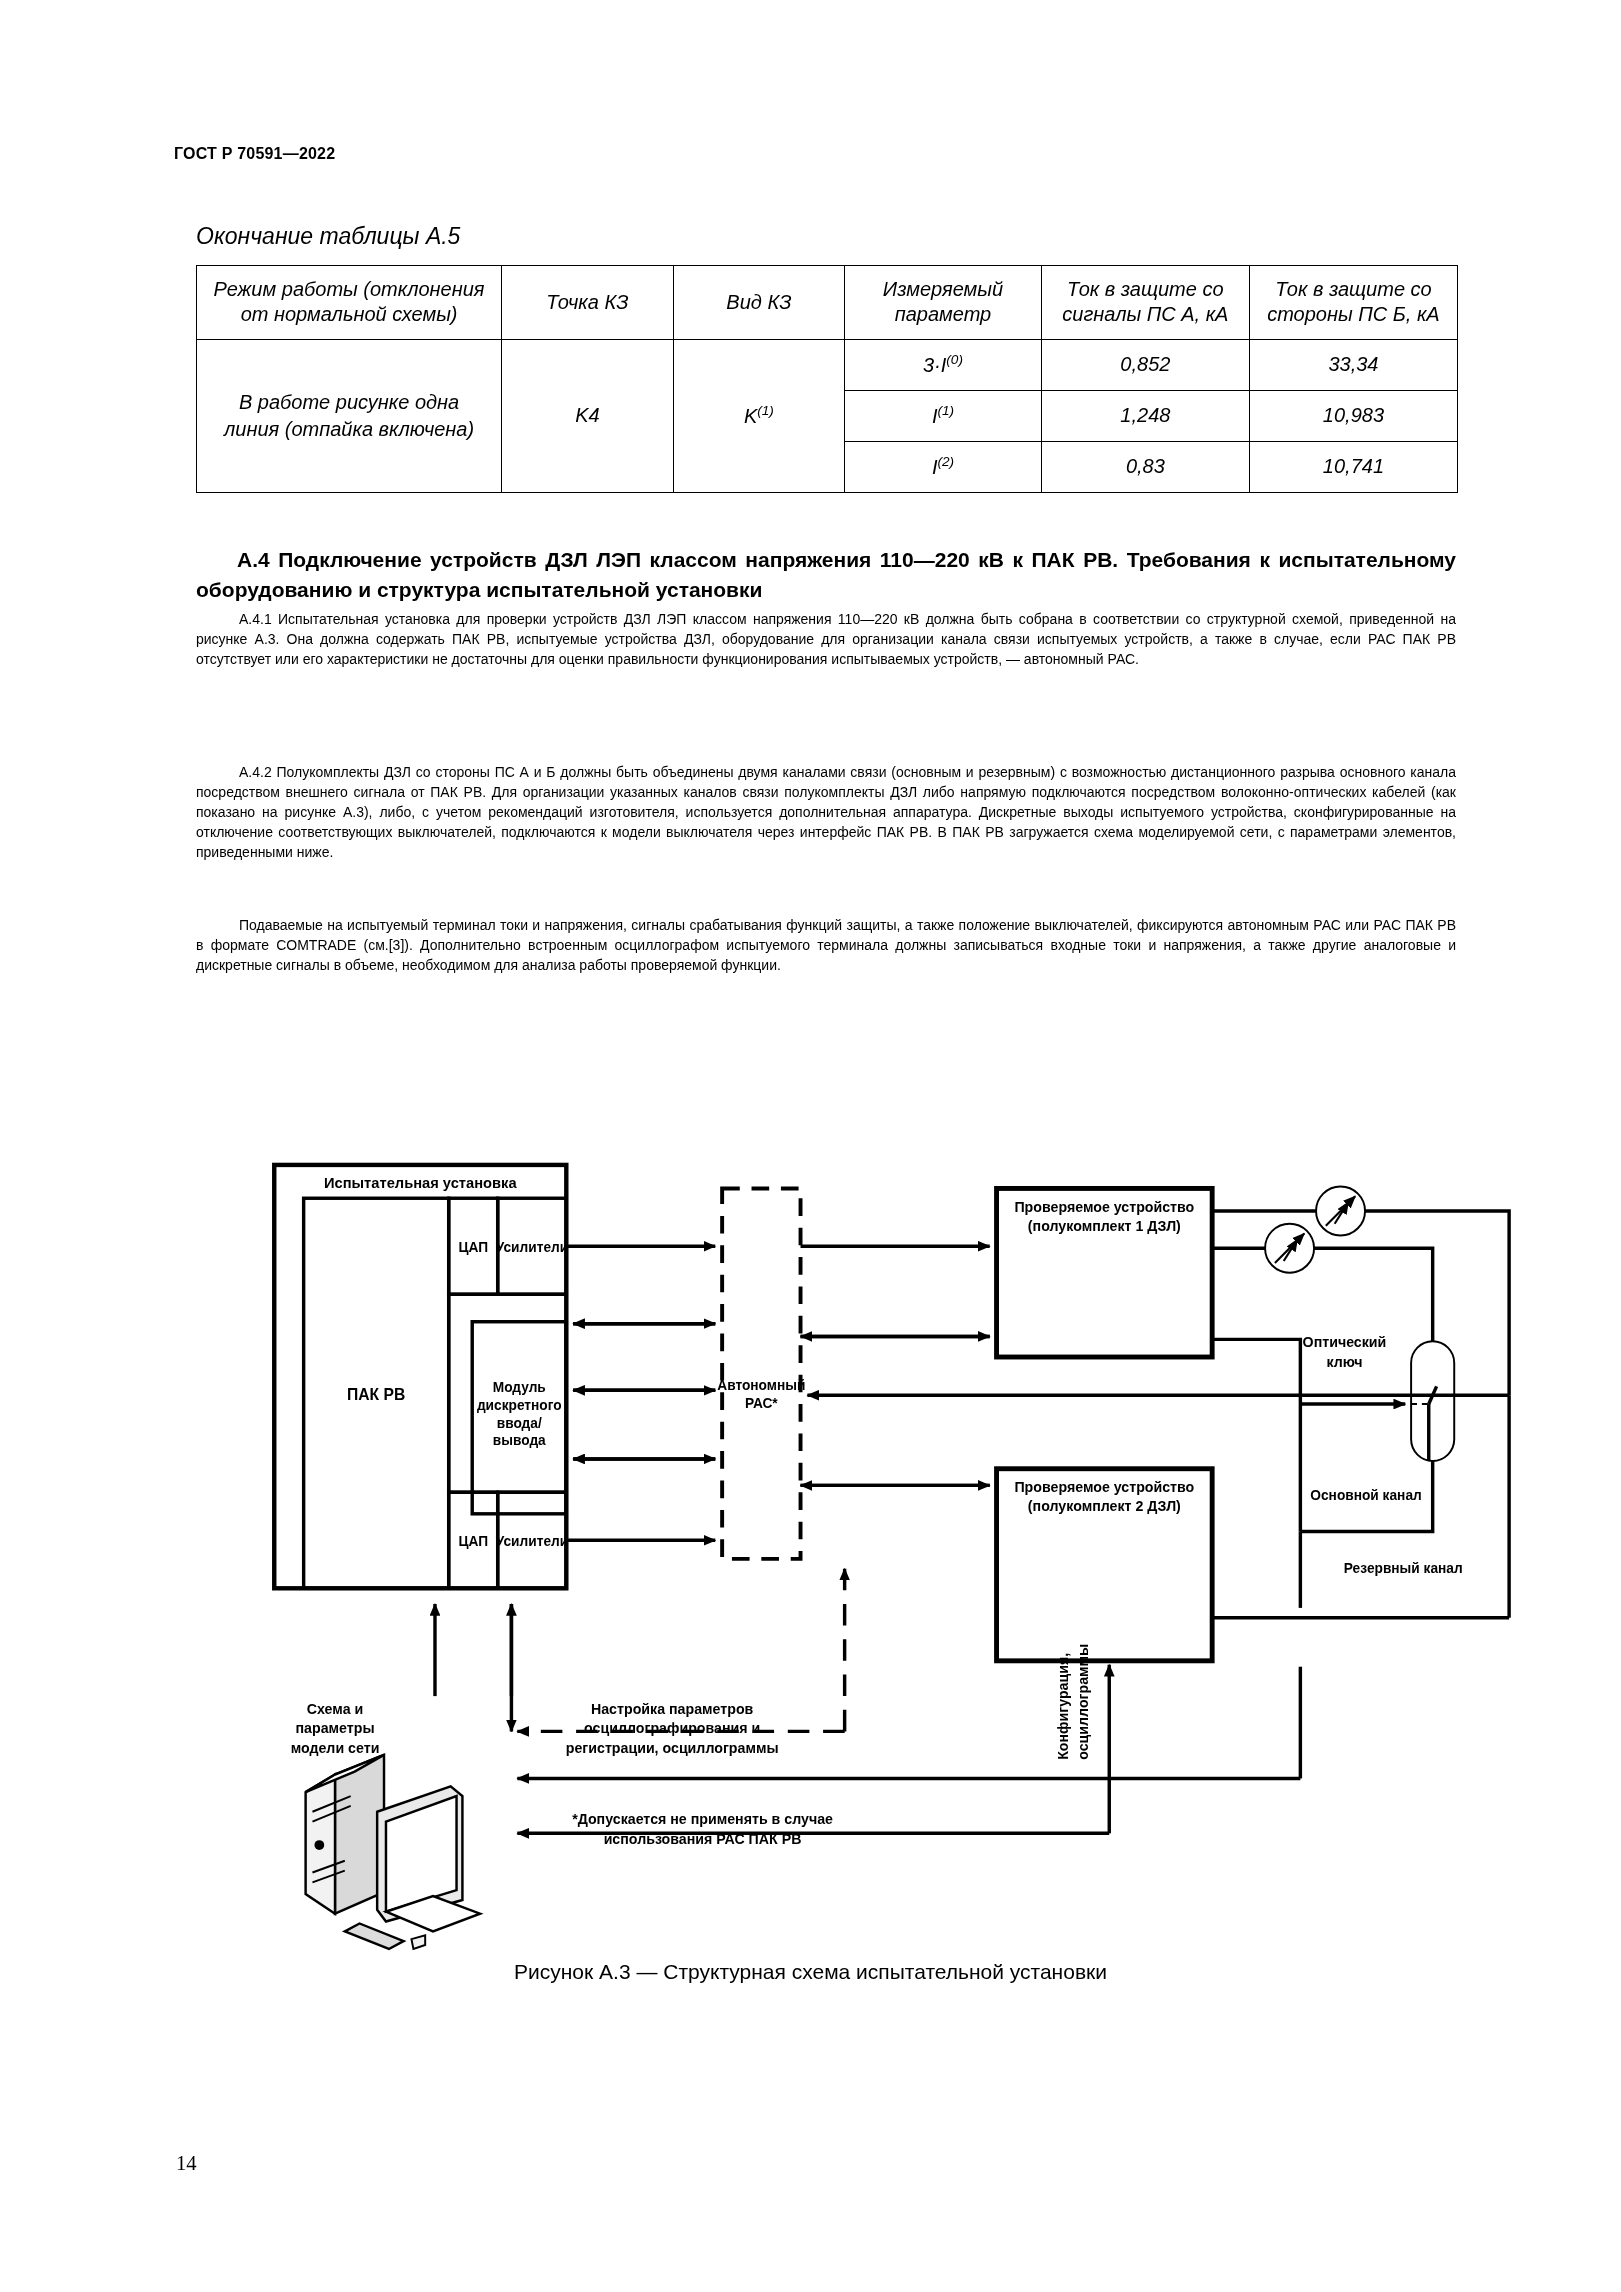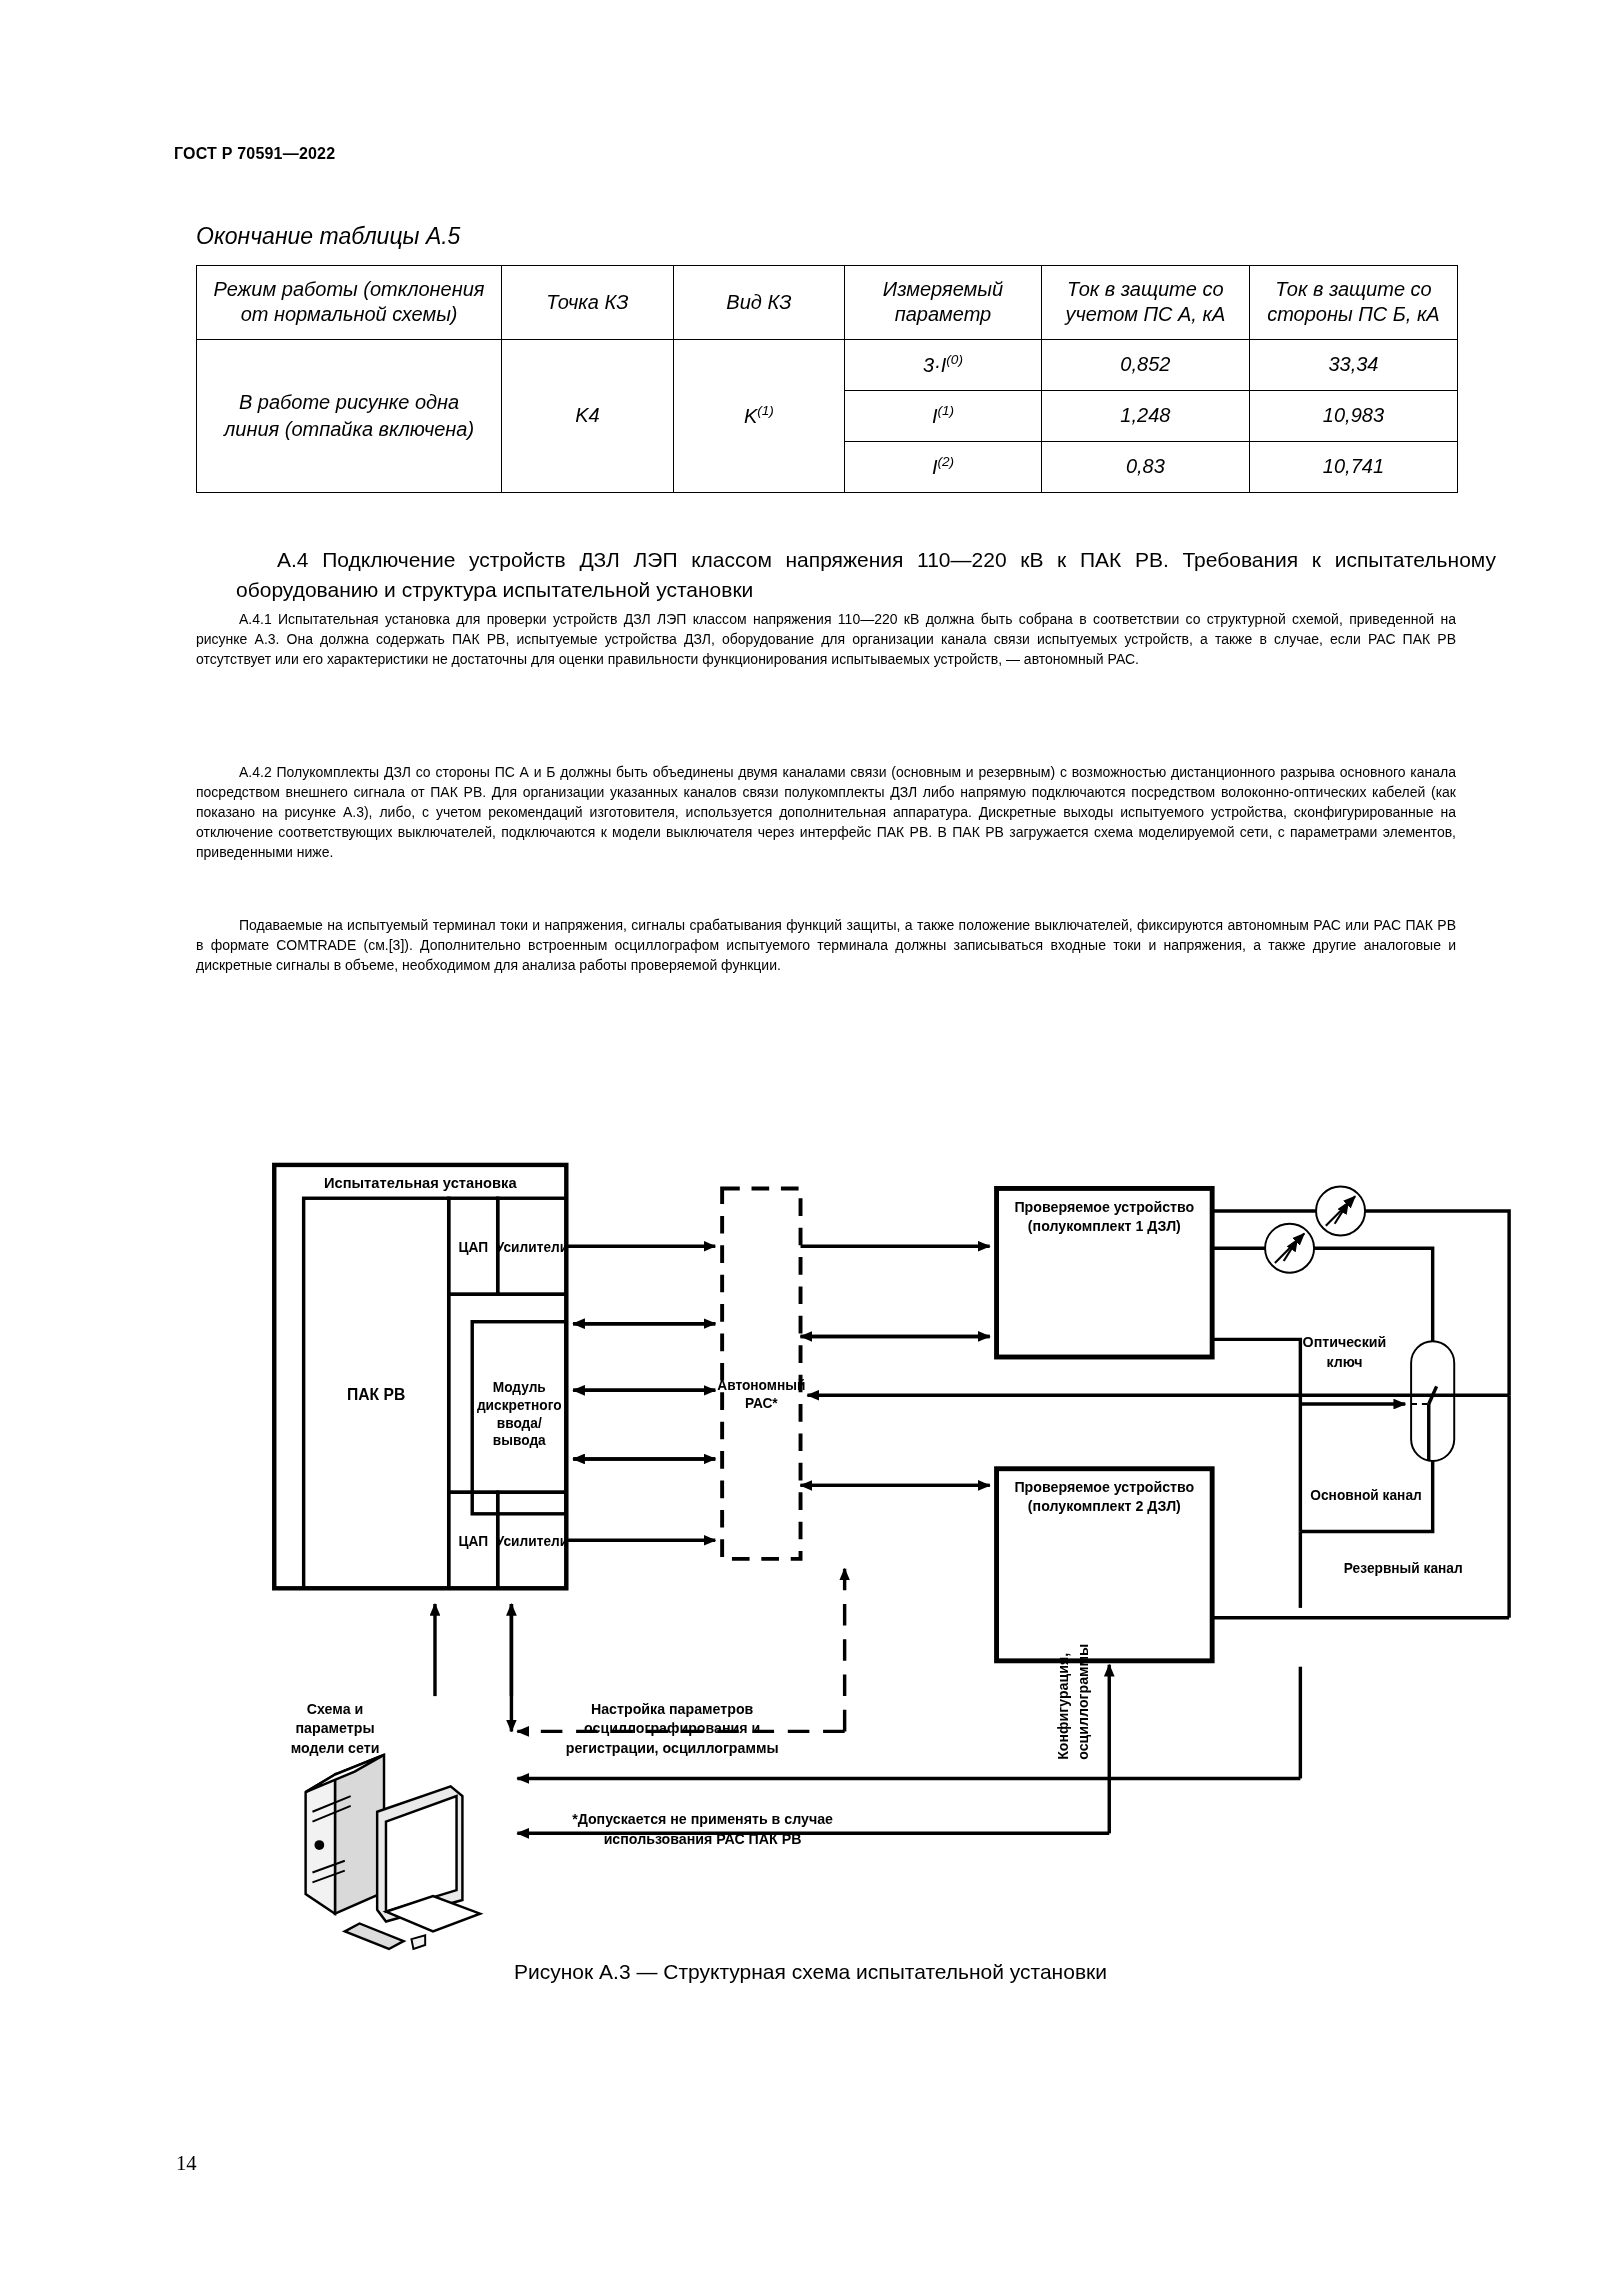--- a/index.html
+++ b/index.html
@@ -48,22 +48,22 @@
   td.mode-cell {
     text-align:left; vertical-align:top;
     padding-left:11.8px; padding-top:9.8px; line-height:1.32;
   }
   sup { font-size:.68em; vertical-align:super; }
   .rowh { height:51px; }
 
   
   .sec-title {
     position:absolute; left:196px; top:545px; width:1260px;
-    font-size:21px; font-weight:normal; line-height:1.42;
-    text-indent:41px; text-align:justify;margin-left:40px;
+    font-size:21px; font-weight:bold; line-height:1.42;
+    text-indent:41px; text-align:justify;
   }
   .para {
     position:absolute; left:196px; width:1260px;
     font-size:14px; line-height:1.425;
     text-align:justify; text-indent:43px;
     hyphens:none;
   }
   #p1 { top:610px; }
   #p2 { top:763px; }
   #p3 { top:916px; }
@@ -114,21 +114,21 @@
           </th>
           <th>
             <span>Вид КЗ</span>
           </th>
           <th>
             <span>Измеряемый</span><br>
             <span>параметр</span>
           </th>
           <th>
             <span>Ток в защите со</span><br>
-            <span>учетом ПС А, кА</span>
+            <span>сигналы ПС А, кА</span>
           </th>
           <th>
             <span>Ток в защите со</span><br>
             <span>стороны ПС Б, кА</span>
           </th>
         </tr>
       </thead>
       <tbody>
         <tr class="rowh">
           <td class="mode-cell" rowspan="3">

